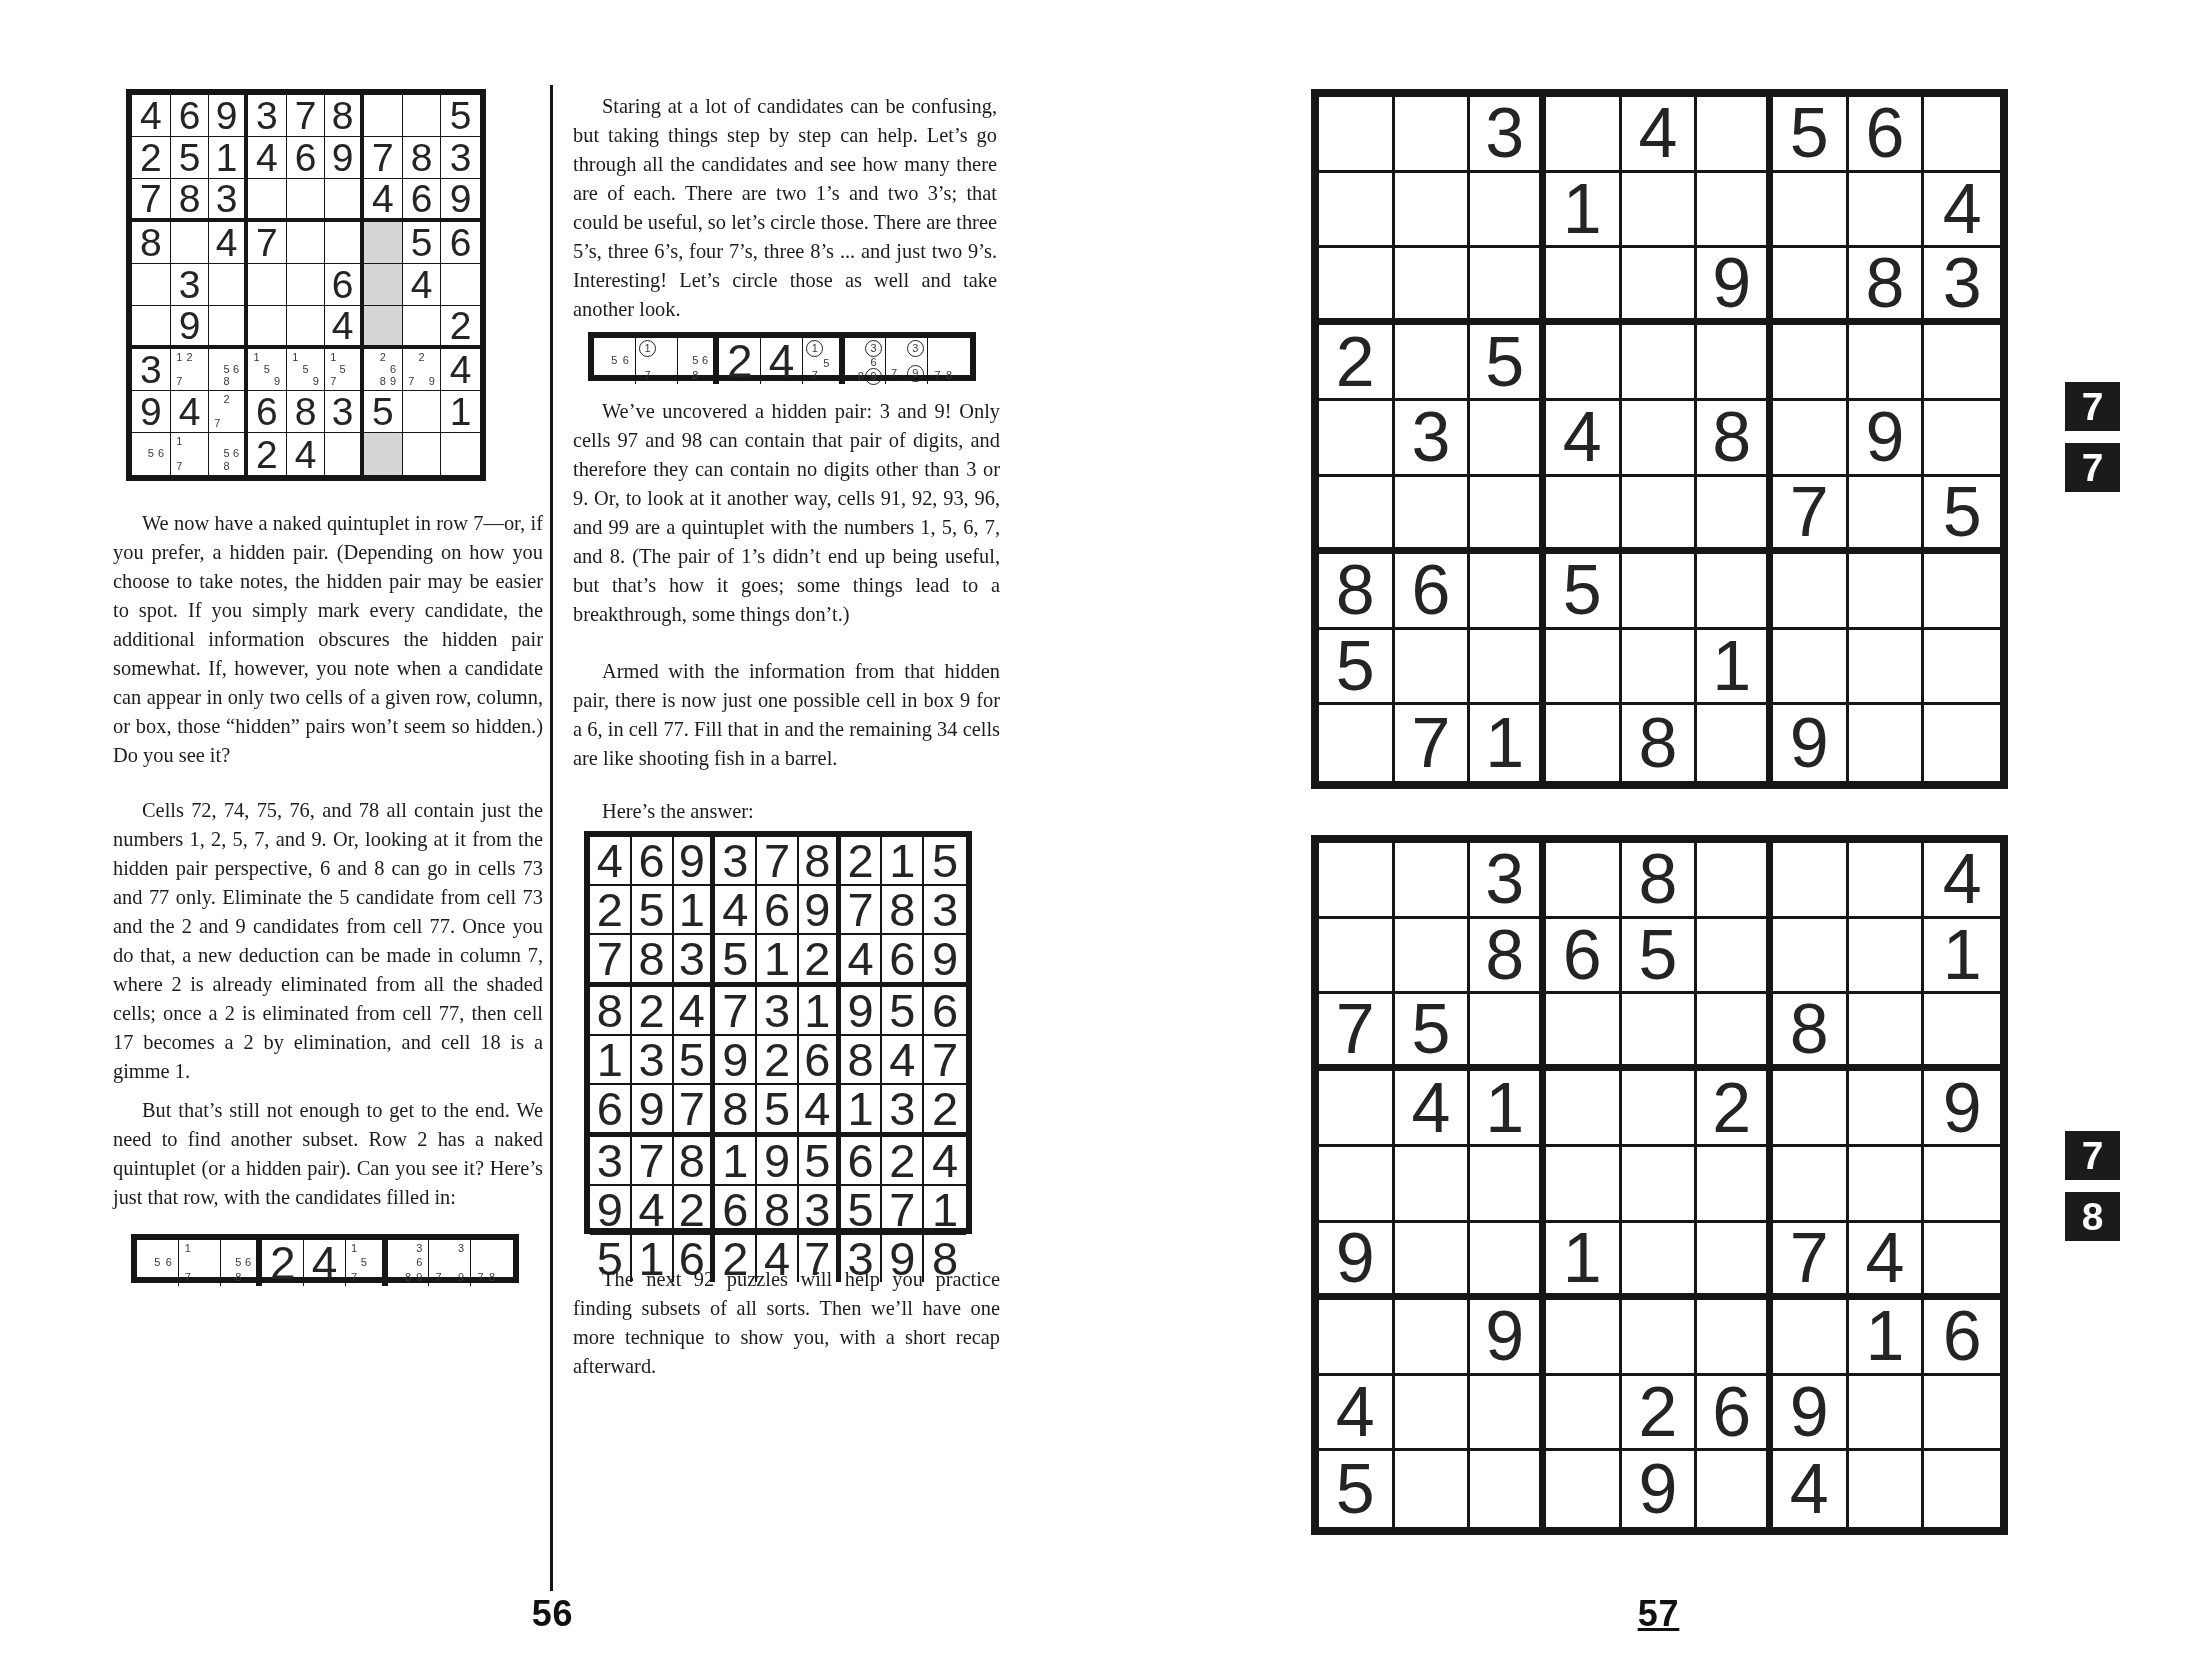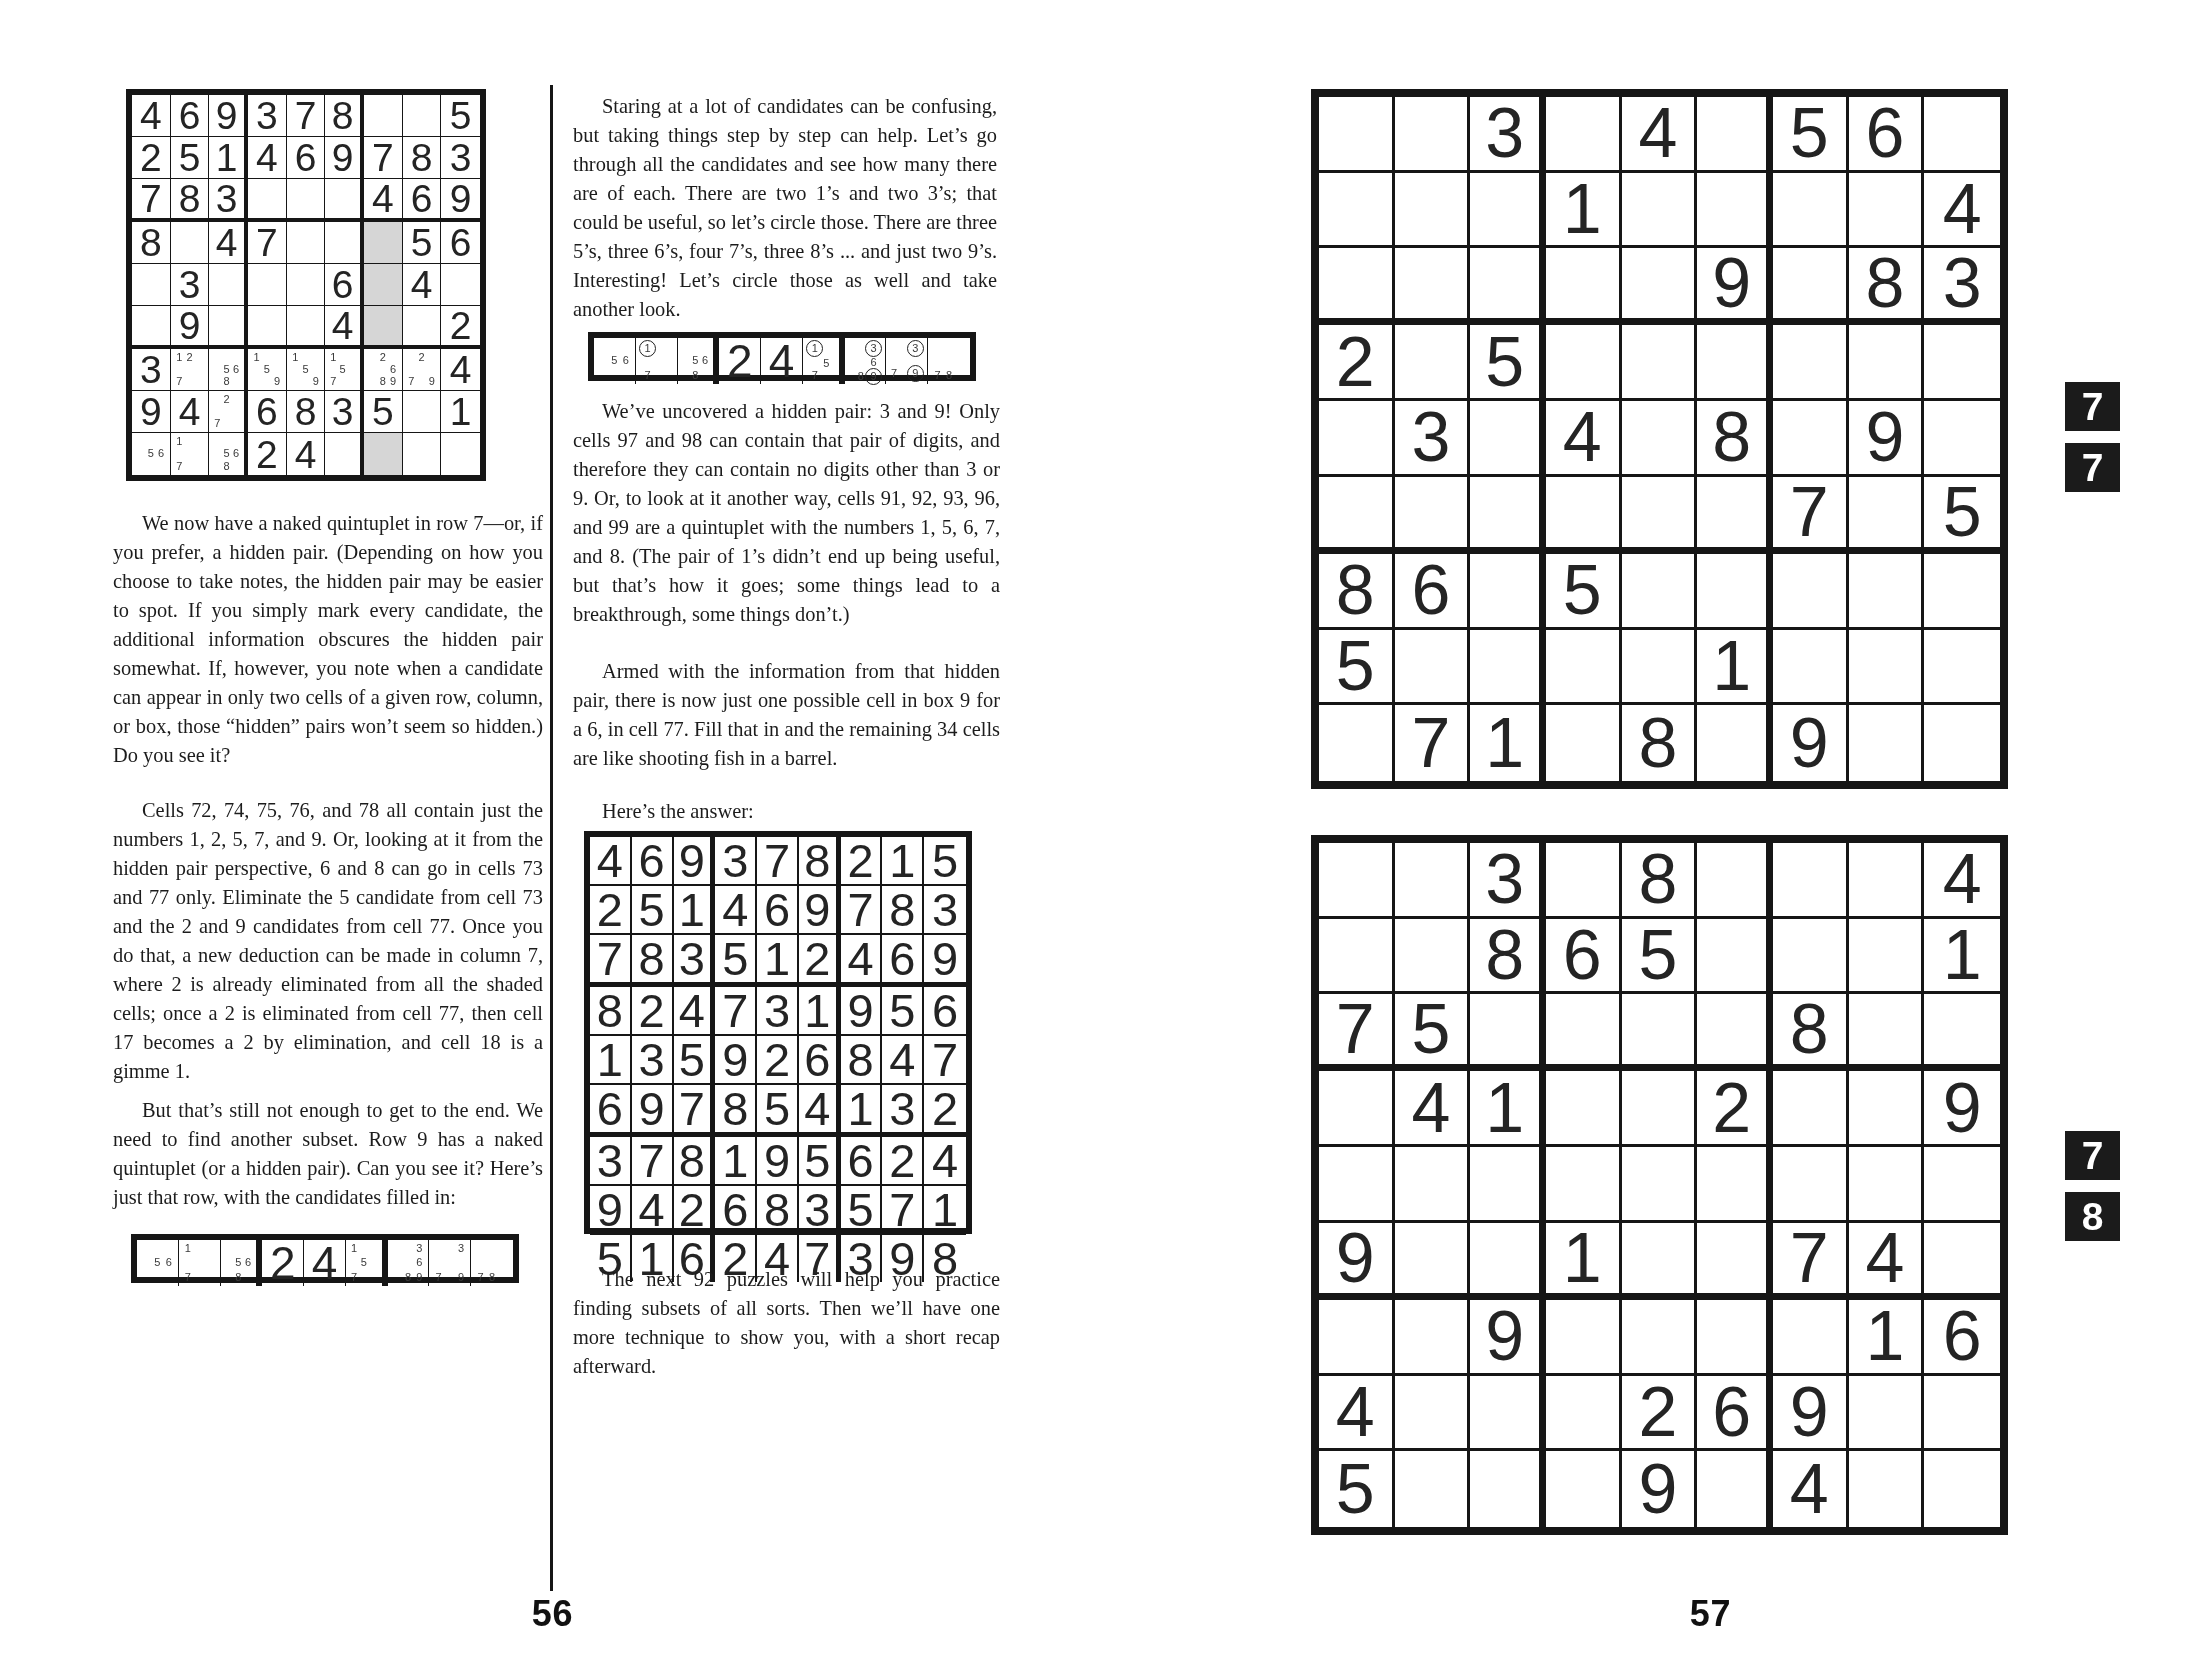--- a/index.html
+++ b/index.html
@@ -378,21 +378,21 @@
     <div class="cell thickR noB"></div>
     <div class="cell noB shaded"></div>
     <div class="cell noB"></div>
     <div class="cell noR noB"></div>
   </div>
 
 <div class="abs para" style="left:113px;top:509px;width:430px;">We now have a naked quintuplet in row 7—or, if you prefer, a hidden pair. (Depending on how you choose to take notes, the hidden pair may be easier to spot. If you simply mark every candidate, the additional information obscures the hidden pair somewhat. If, however, you note when a candidate can appear in only two cells of a given row, column, or box, those “hidden” pairs won’t seem so hidden.) Do you see it?</div>
 
 <div class="abs para" style="left:113px;top:796px;width:430px;">Cells 72, 74, 75, 76, and 78 all contain just the numbers 1, 2, 5, 7, and 9. Or, looking at it from the hidden pair perspective, 6 and 8 can go in cells 73 and 77 only. Eliminate the 5 candidate from cell 73 and the 2 and 9 candidates from cell 77. Once you do that, a new deduction can be made in column 7, where 2 is already eliminated from all the shaded cells; once a 2 is eliminated from cell 77, then cell 17 becomes a 2 by elimination, and cell 18 is a gimme 1.</div>
 
-<div class="abs para" style="left:113px;top:1096px;width:430px;">But that’s still not enough to get to the end. We need to find another subset. Row 9 has a naked quintuplet (or a hidden pair). Can you see it? Here’s just that row, with the candidates filled in:</div>
+<div class="abs para" style="left:113px;top:1096px;width:430px;">But that’s still not enough to get to the end. We need to find another subset. Row 2 has a naked quintuplet (or a hidden pair). Can you see it? Here’s just that row, with the candidates filled in:</div>
 
 <div class="abs sgrid rowfig" style="left:131px;top:1234px;width:388px;height:49px;grid-template-rows:1fr;">
     <div class="cell noB">
       <div class="cands">
         <span style="grid-area: 1 / 1;"></span>
         <span style="grid-area: 1 / 2;"></span>
         <span style="grid-area: 1 / 3;"></span>
         <span style="grid-area: 2 / 1;"></span>
         <span style="grid-area: 2 / 2;">5</span>
         <span style="grid-area: 2 / 3;">6</span>
@@ -1126,14 +1126,14 @@
     </div>
     <div class="cell noB"></div>
     <div class="cell noR noB"></div>
   </div>
 
 <div class="abs" style="left:2065px;top:1131px;">
     <div class="badge">7</div>
     <div class="badge">8</div>
   </div>
 
-<div class="abs pageno" style="left:1664px;top:1593px;width:93px;">57</div>
+<div class="abs pageno" style="left:1612px;top:1593px;width:93px;text-decoration:underline;">57</div>
 
 
 </body></html>

